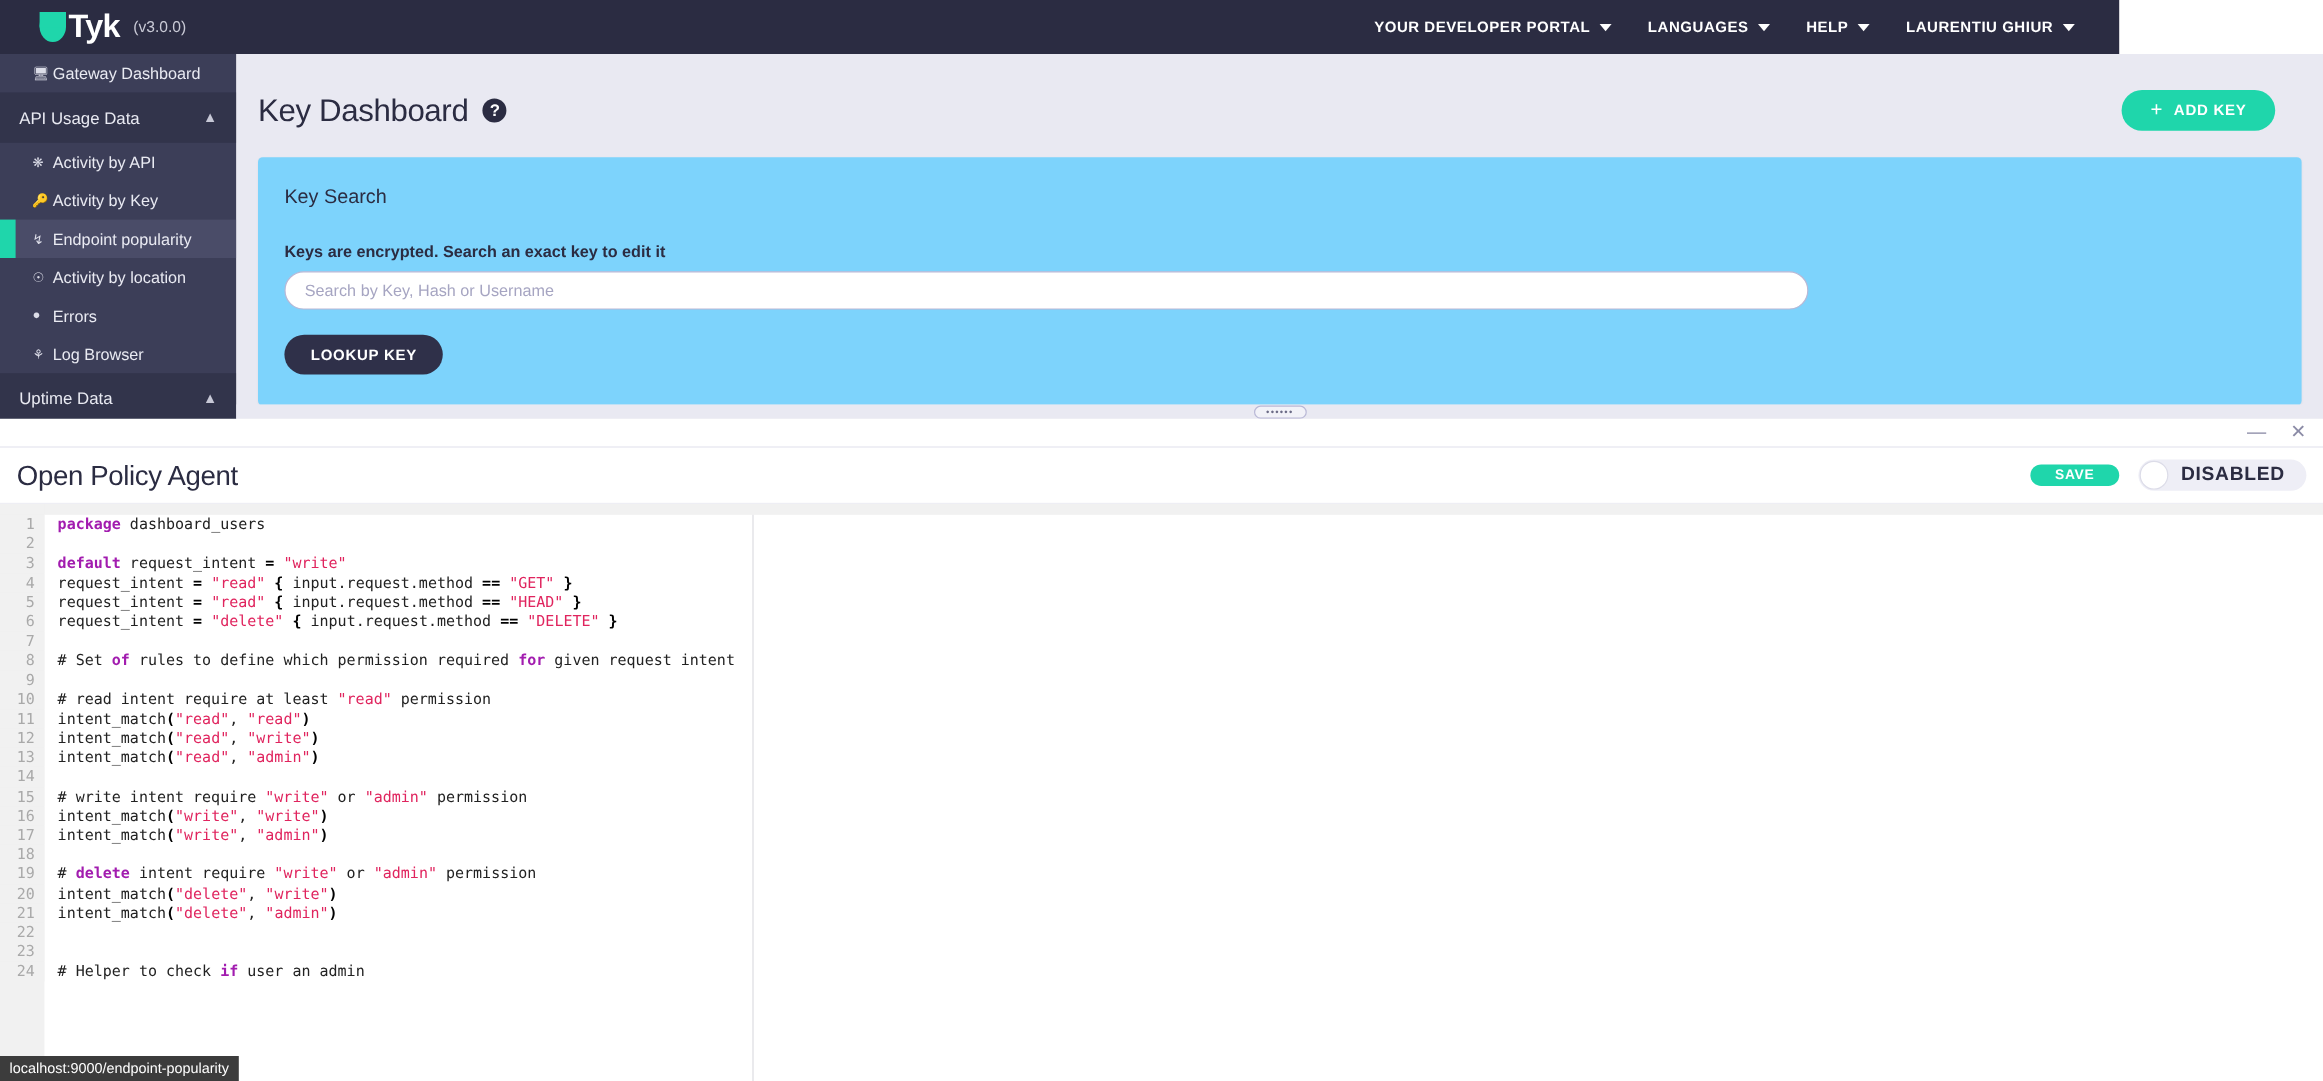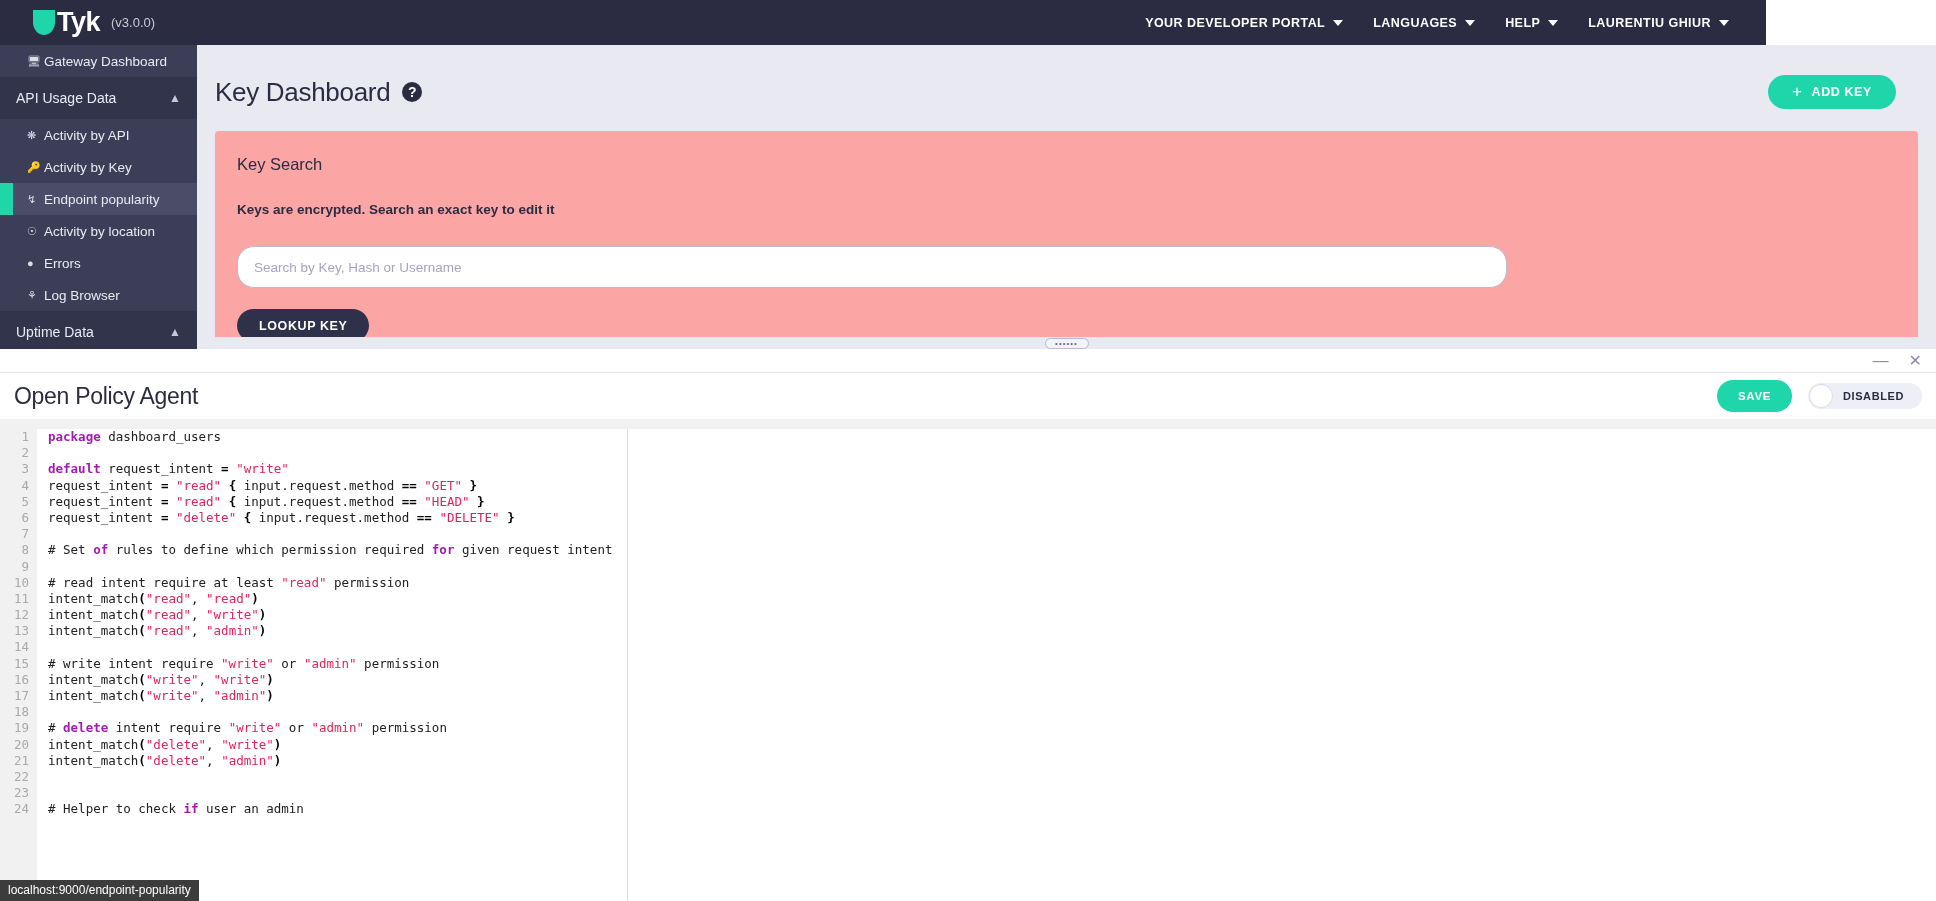--- a/index.html
+++ b/index.html
@@ -91,32 +91,31 @@
   .addkey {
     margin-left: auto; background: #1fd6ab; color: #ffffff;
     border: none; border-radius: 22px; height: 34px; padding: 0 24px;
     font-size: 12.5px; font-weight: bold; letter-spacing: 0.6px;
     display: flex; align-items: center; cursor: pointer;
     font-family: "Liberation Sans", sans-serif;
   }
   .addkey .plus { font-size: 17px; font-weight: normal; margin-right: 9px; }
 
   .card {
-    margin: 22px 18px 0 18px; background: #fca5a5;
+    margin: 22px 18px 0 18px; background: #7dd3fc;
     border-radius: 4px; padding: 24px 22px 26px 22px;
     box-shadow: 0 1px 2px rgba(0,0,0,.05);
   }
   .card-title { font-size: 16.5px; color: #2b2c42; margin-bottom: 28px; }
   .card-sub { font-size: 13.5px; color: #2b2c42; font-weight: bold; margin-bottom: 9px; }
   .search-input {
-    width: 1270px; height: 42px; border: 1px solid #b9b8d6;
+    width: 1270px; height: 32px; border: 1px solid #b9b8d6;
     border-radius: 17px; padding: 0 16px; font-size: 13.5px;
     color: #2b2c42; outline: none;
     font-family: "Liberation Sans", sans-serif;
-    margin-top: 20px;
   }
   .search-input::placeholder { color: #a6a5c2; }
   .lookup {
     margin-top: 21px; background: #2f3049; color: #ffffff;
     border: none; border-radius: 19px; height: 33px; padding: 0 22px;
     font-size: 12.5px; font-weight: bold; letter-spacing: 0.6px; cursor: pointer;
     font-family: "Liberation Sans", sans-serif;
   }
 
   
@@ -146,35 +145,35 @@
     color: #8b8ba6; font-size: 16px; margin-left: 20px;
     cursor: pointer; line-height: 1;
   }
   .opa-head {
     height: 46px; display: flex; align-items: center; padding: 0 14px 0 14px;
   }
   .opa-title { font-size: 23px; color: #2b2c42; letter-spacing: -0.3px; }
   .opa-ctrls { margin-left: auto; display: flex; align-items: center; }
   .save-btn {
     background: #1fd6ab; color: #ffffff; border: none; border-radius: 16px;
-    height: 32px; padding: 0 21px; font-size: 11.5px; font-weight: bold;
+    height: 18px; padding: 0 21px; font-size: 11.5px; font-weight: bold;
     letter-spacing: 0.6px; cursor: pointer;
     font-family: "Liberation Sans", sans-serif;
   }
   .toggle-wrap {
     margin-left: 16px; display: flex; align-items: center;
     background: #eeeef6; border-radius: 15px; height: 26px;
     padding-right: 18px; cursor: pointer;
   }
   .toggle-knob {
     width: 24px; height: 24px; border-radius: 50%;
     background: #ffffff; border: 1px solid #dcdce8; margin: 0 10px 0 1px;
   }
   .toggle-label {
-    font-size: 11px; font-weight: bold; color: #2b2c42; letter-spacing: 0.6px;
+    font-size: 16px; font-weight: bold; color: #2b2c42; letter-spacing: 0.6px;
   }
 
   
   .editor {
     position: relative; height: 482px; overflow: hidden;
     background: #ffffff; border-top: 1px solid #eeeef4;
   }
   .ed-topband {
     position: absolute; top: 0; left: 0; width: 100%; height: 9px;
     background: #f1f1f1;

